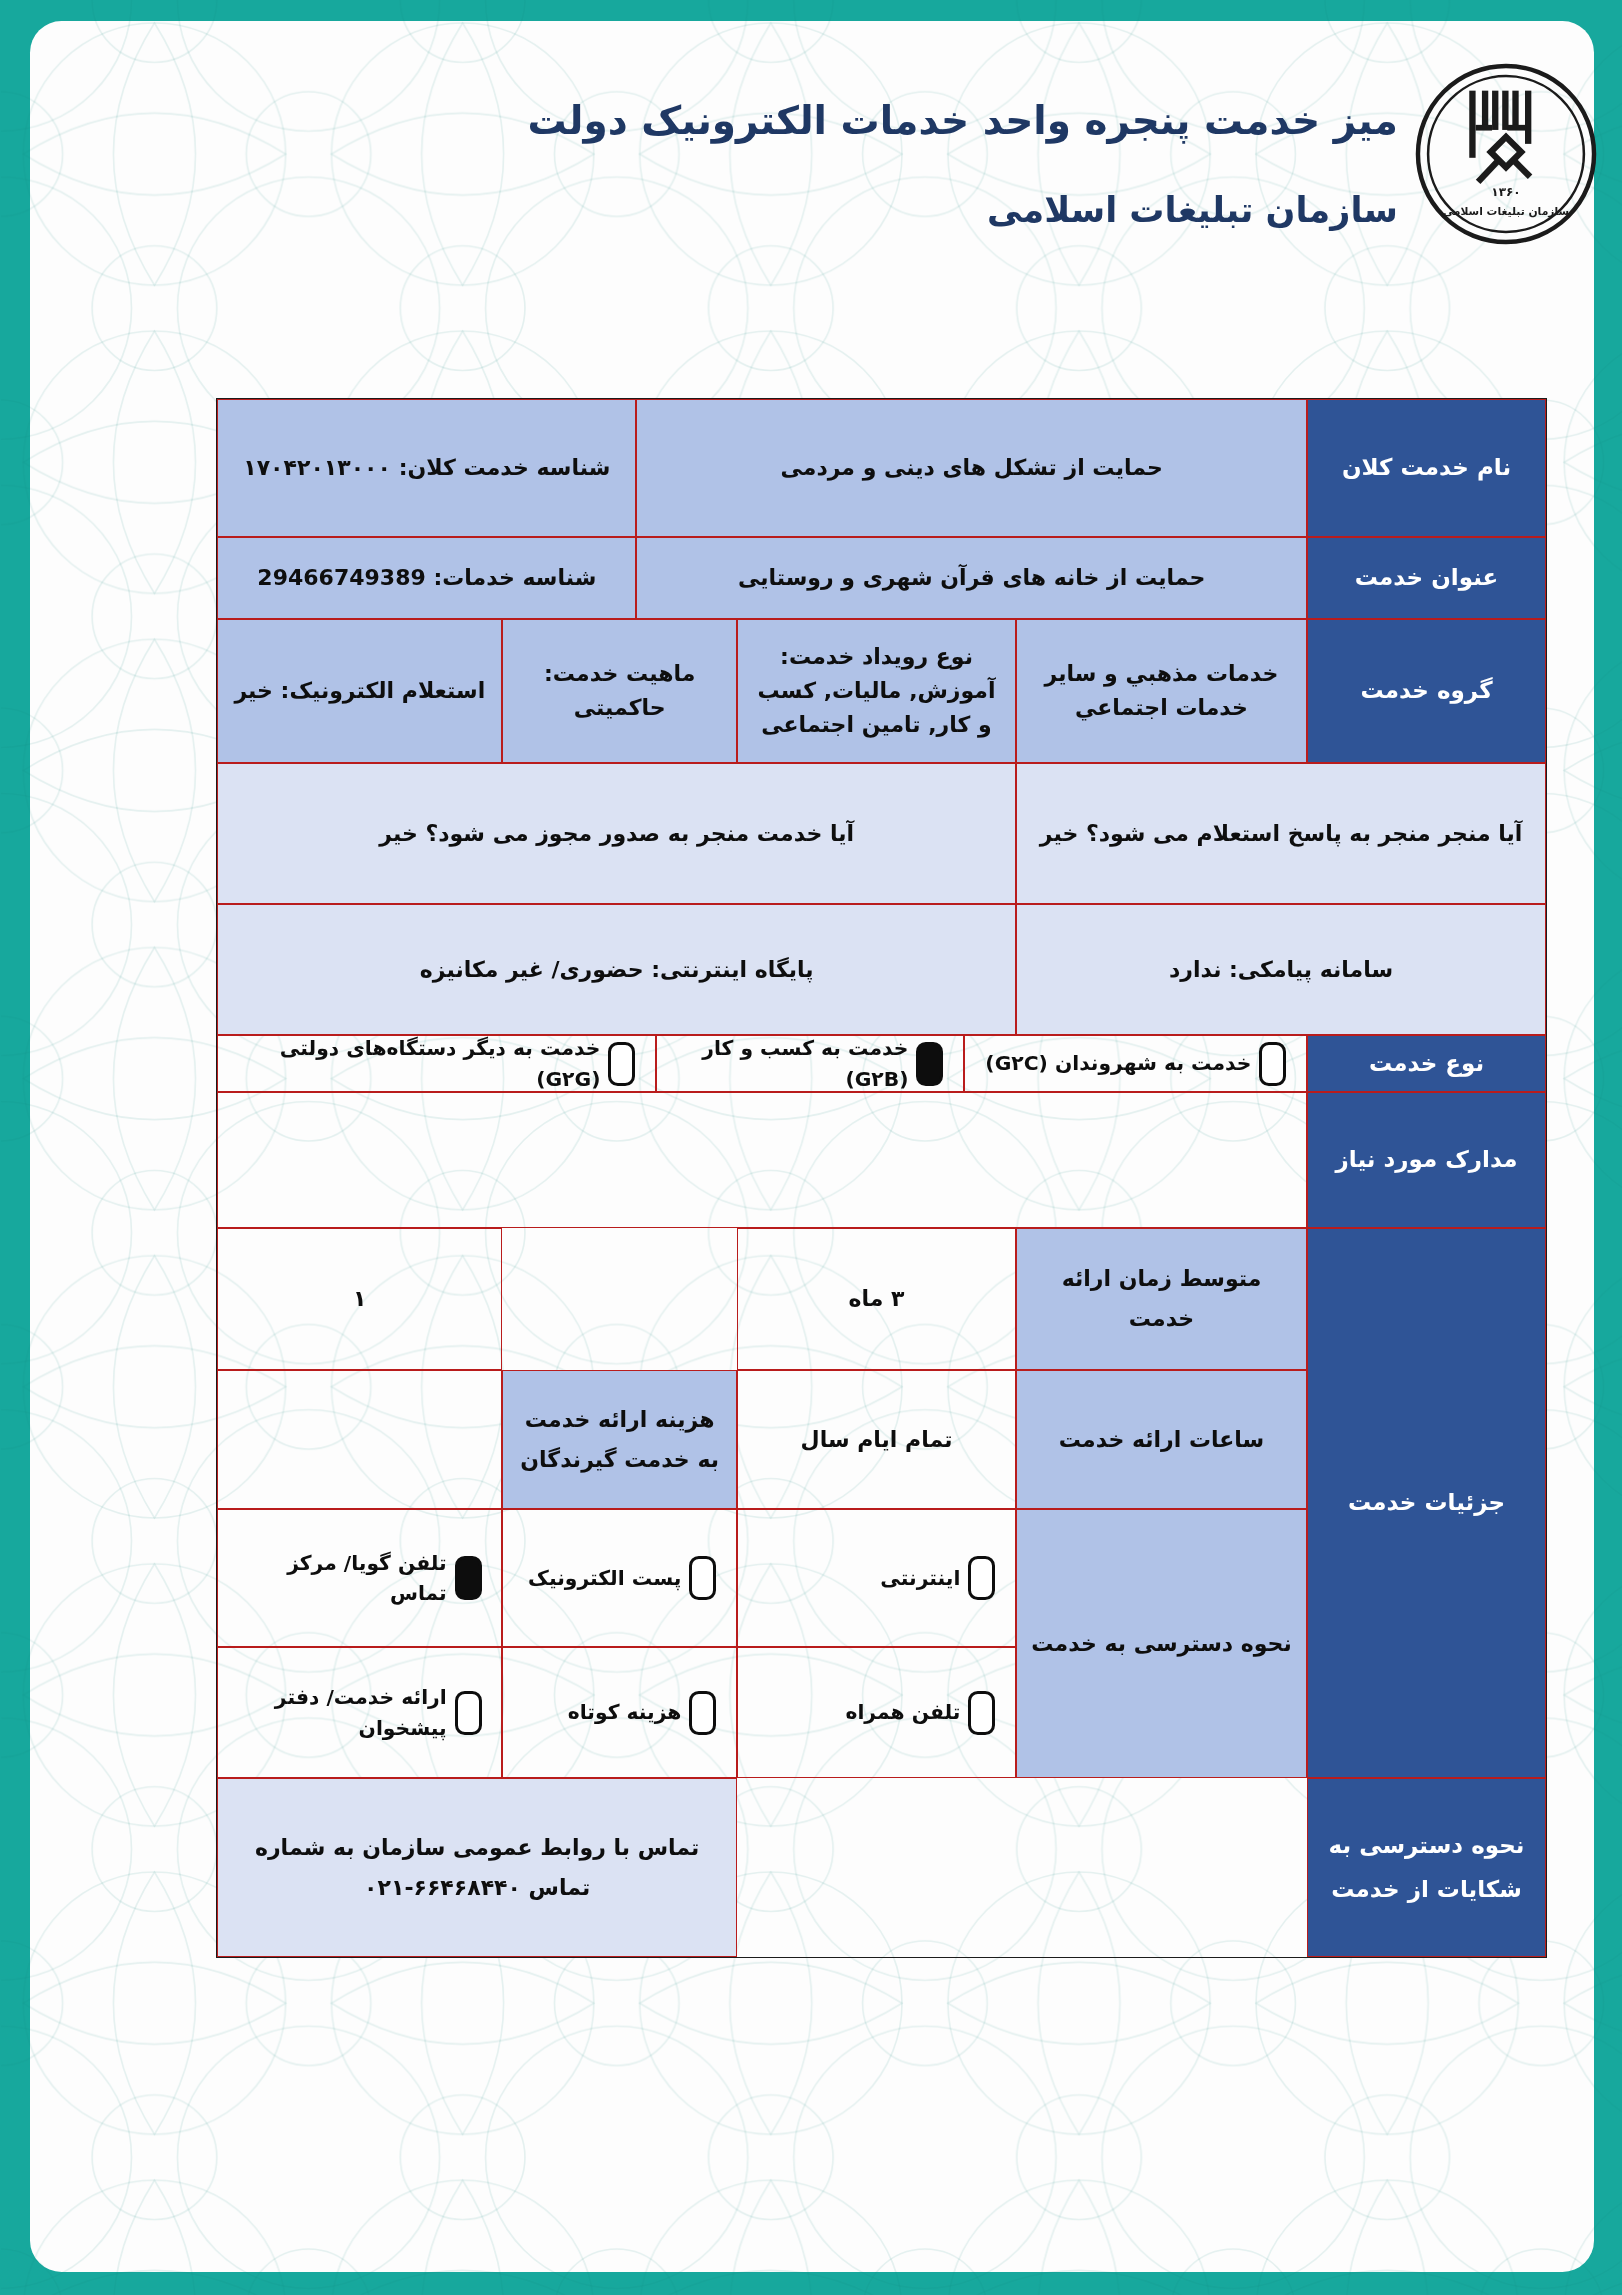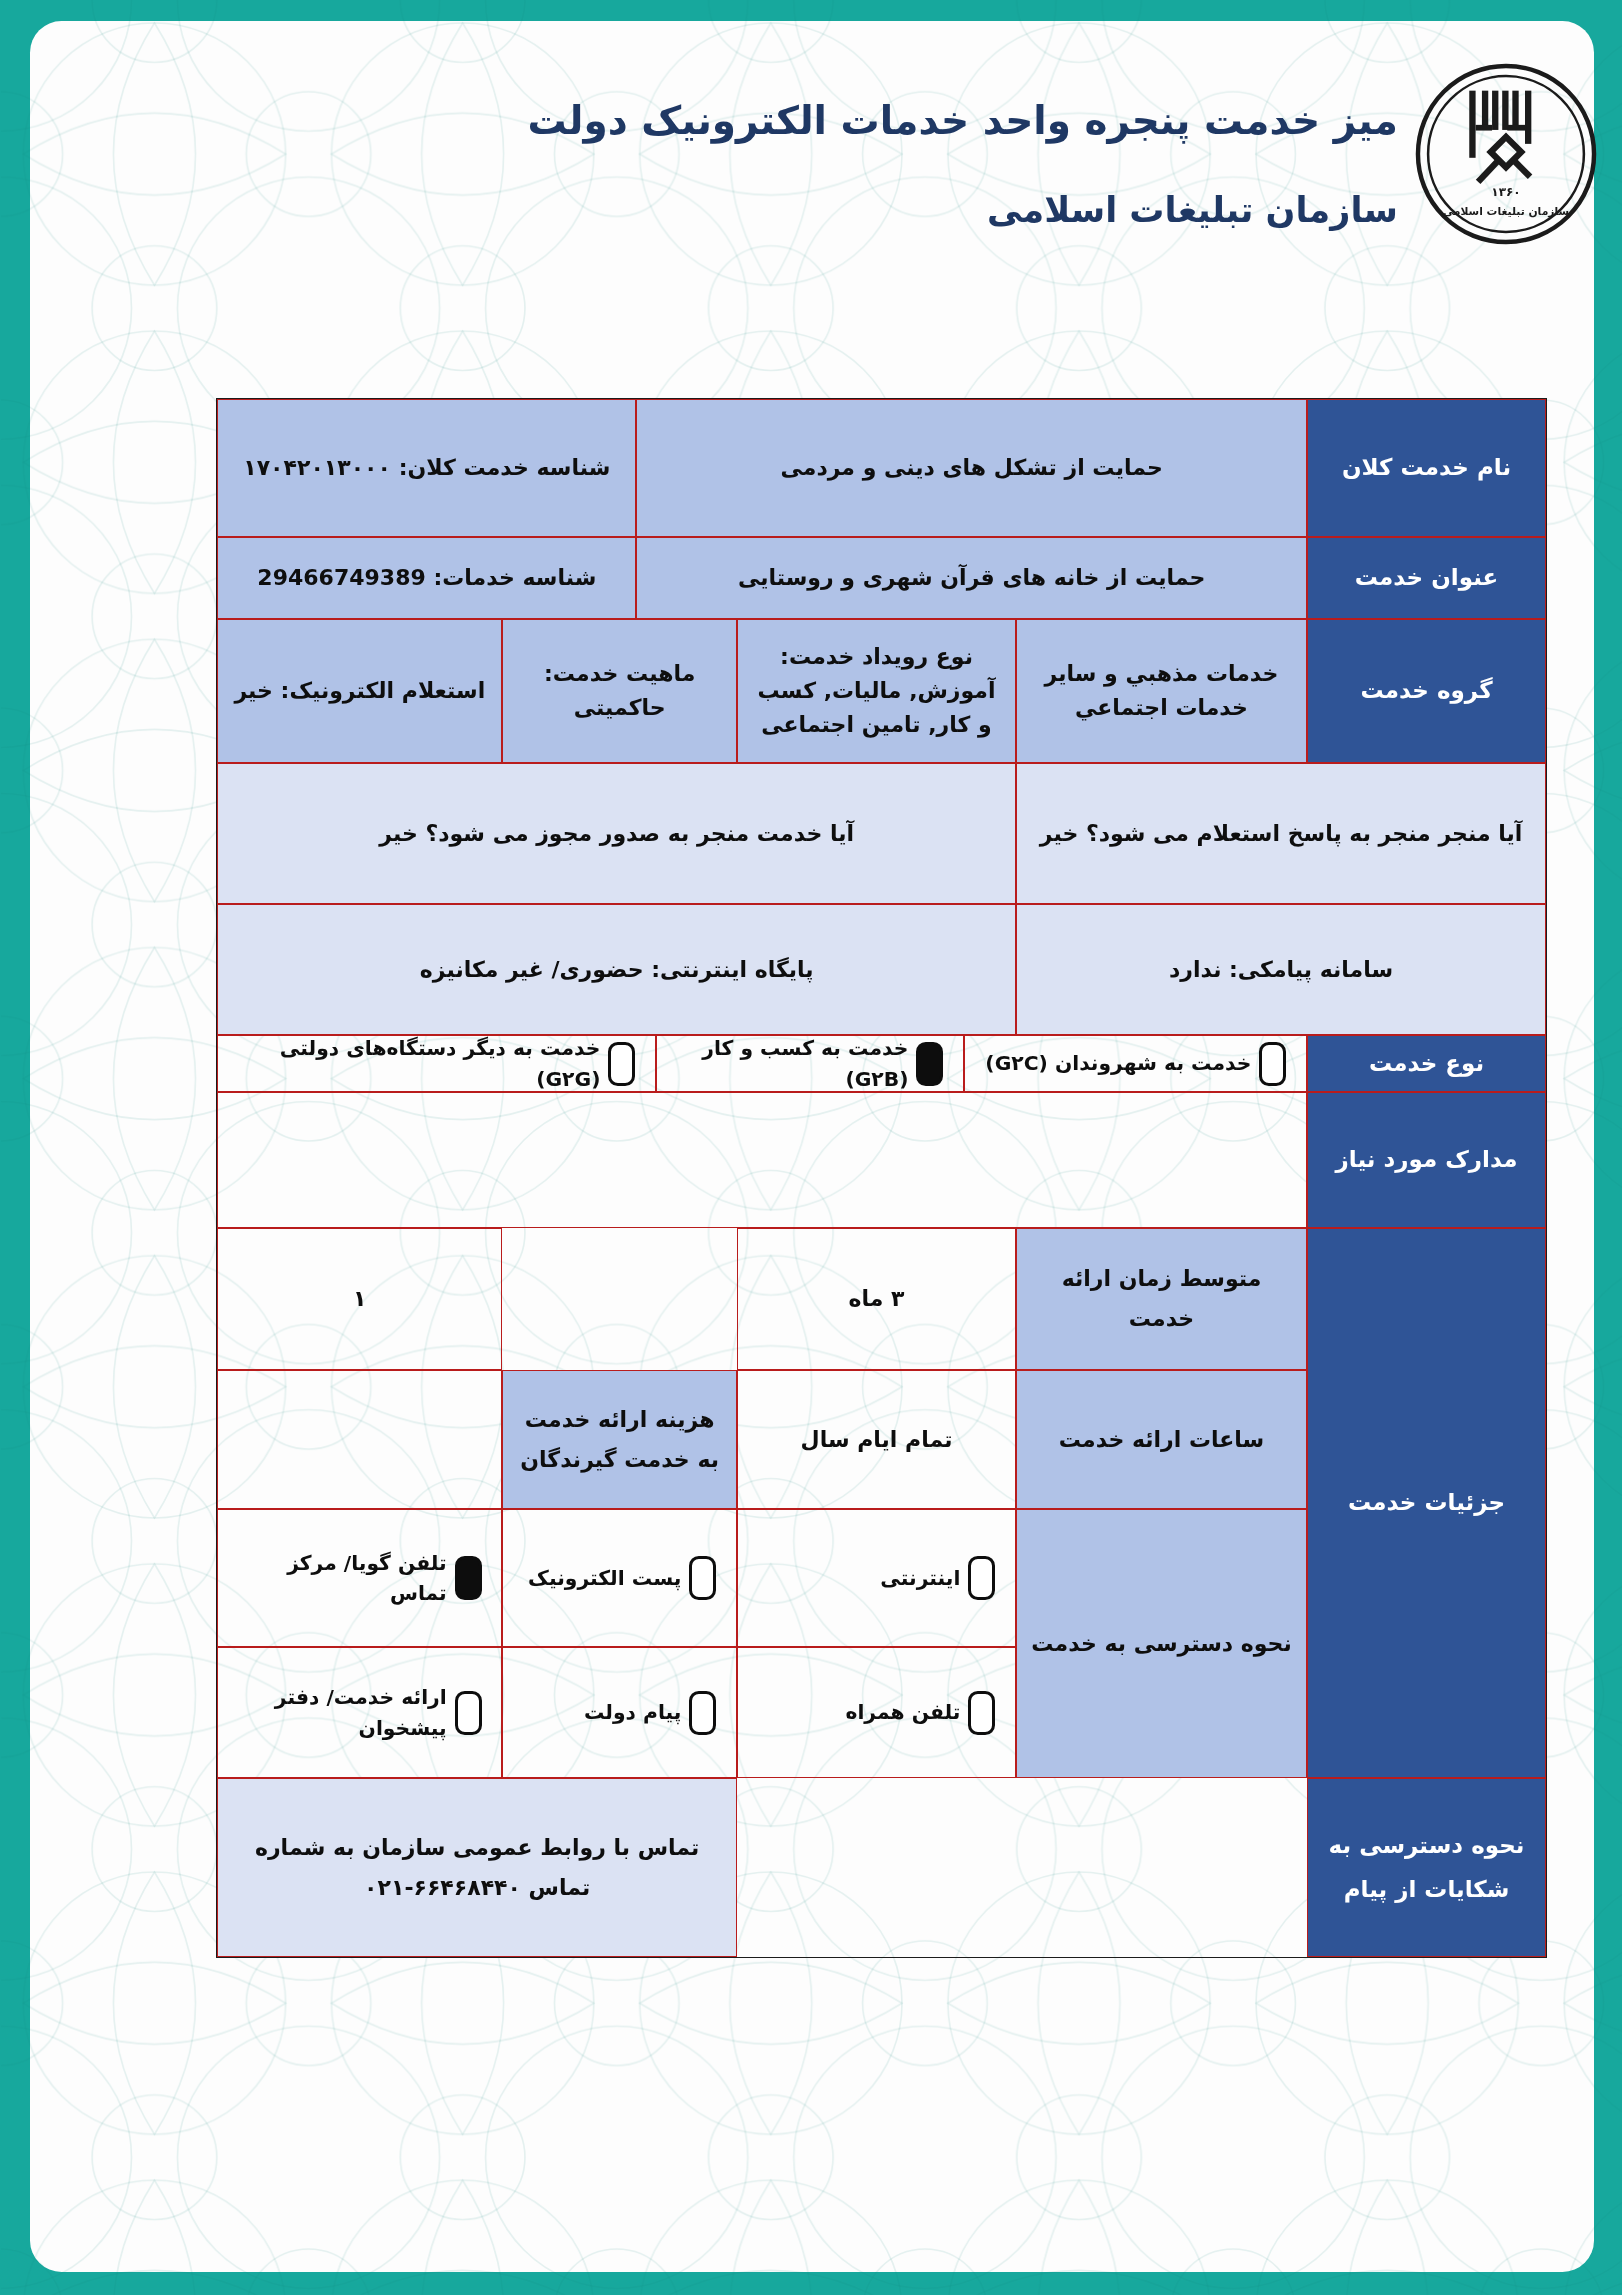--- a/index.html
+++ b/index.html
@@ -164,25 +164,25 @@
       <span class="cb checked"></span>
       <span>تلفن گویا/ مرکز تماس</span>
     </div>
 
     <div class="cell clear opt" style="grid-area:11/3/12/5">
       <span class="cb"></span>
       <span>تلفن همراه</span>
     </div>
     <div class="cell clear opt" style="grid-area:11/5/12/8">
       <span class="cb"></span>
-      <span>پیام دولت</span>
+      <span>هزینه کوتاه</span>
     </div>
     <div class="cell clear opt" style="grid-area:11/8/12/9">
       <span class="cb"></span>
       <span>ارائه خدمت/ دفتر پیشخوان</span>
     </div>
 
-    <div class="cell dark" style="grid-area:12/1/13/2">نحوه دسترسی به شکایات از پیام</div>
+    <div class="cell dark" style="grid-area:12/1/13/2">نحوه دسترسی به شکایات از خدمت</div>
     <div class="cell light" style="grid-area:12/5/13/9">تماس با روابط عمومی سازمان به شماره تماس ۶۶۴۶۸۴۴۰-۰۲۱</div>
 
   </div>
 </div>
 
 
 </body></html>

